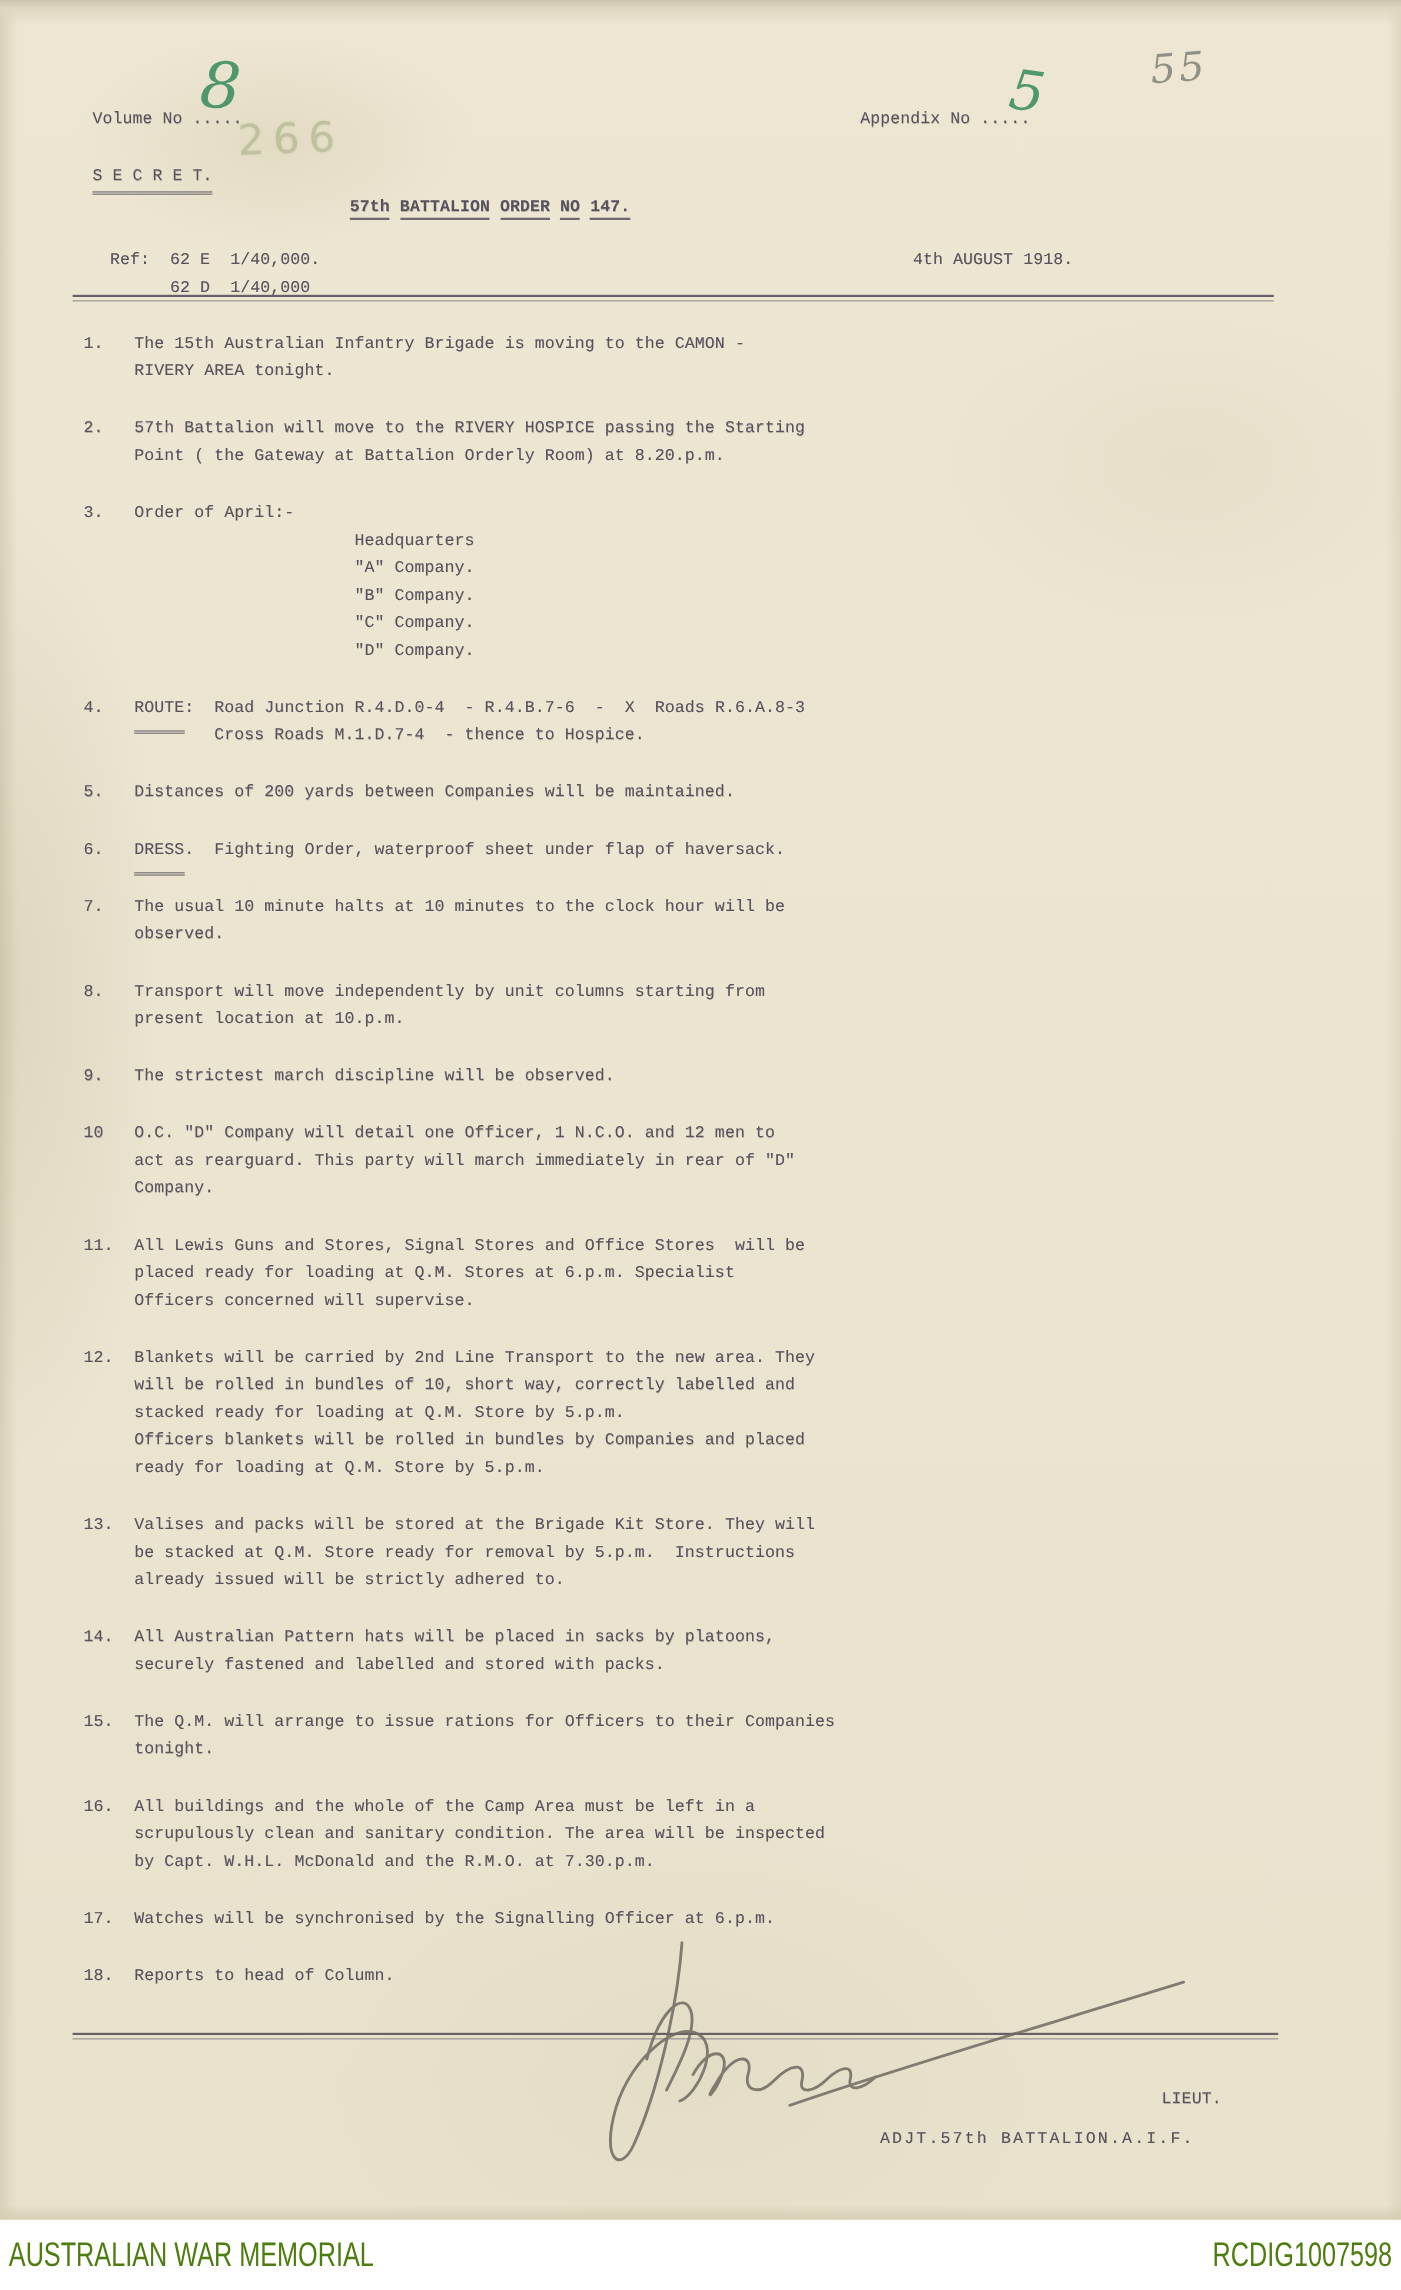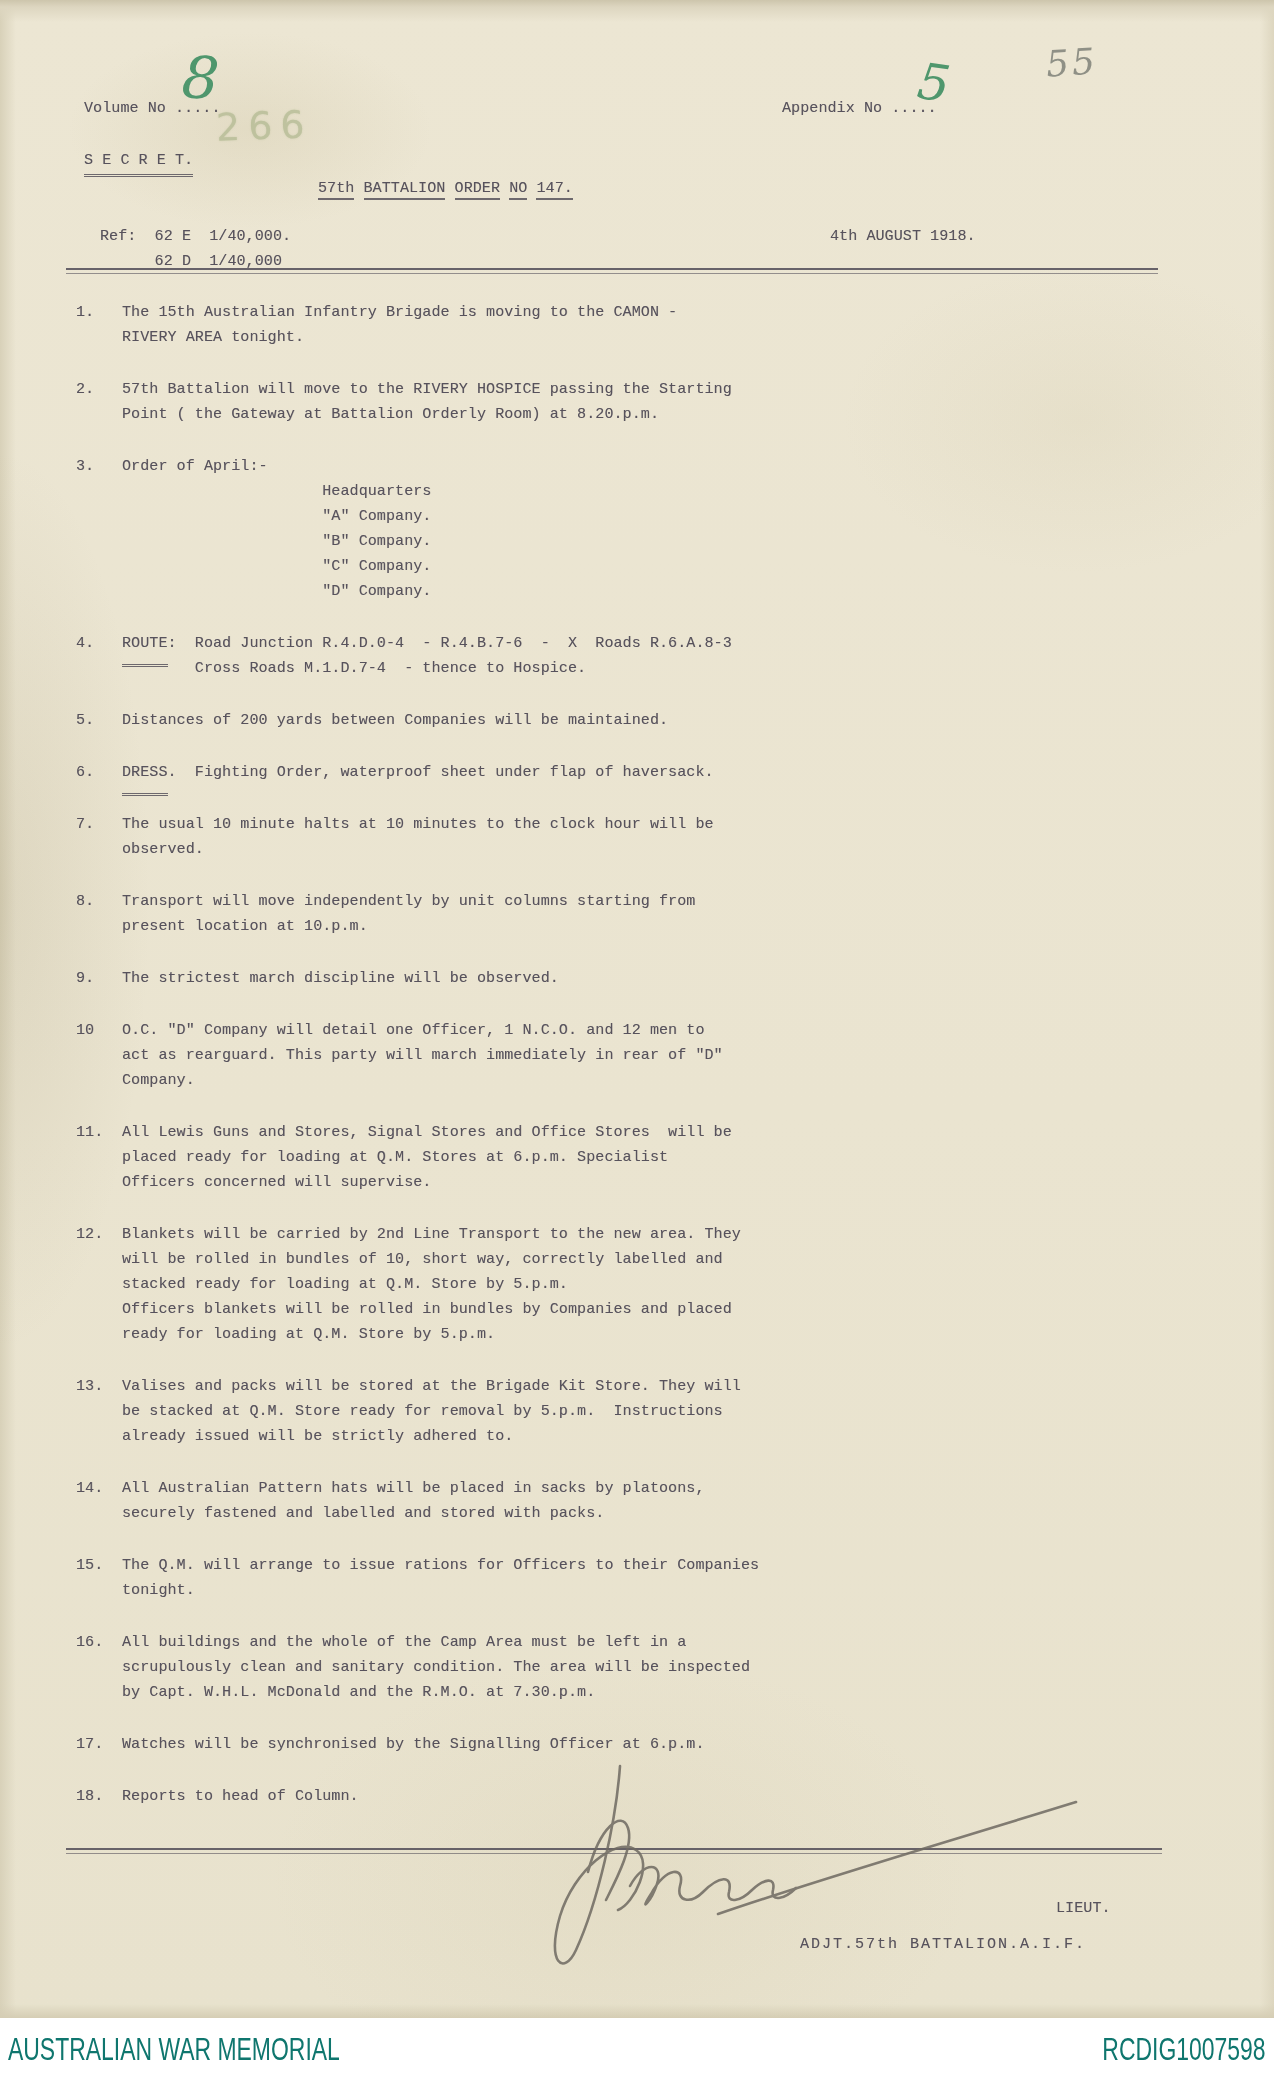--- a/index.html
+++ b/index.html
@@ -26,21 +26,21 @@
 
   .typed{
     font-family:"Liberation Mono","DejaVu Sans Mono",monospace;
     font-size:15px;line-height:25px;color:var(--ink);
     letter-spacing:0.1px;
     text-shadow:0.3px 0.3px 0.6px rgba(87,82,92,0.35);
     white-space:pre-wrap;
   }
   .abs{position:absolute;}
 
-  .uw{border-bottom:2px solid rgba(87,82,92,0.85);padding-bottom:1px;}
+  .uw{border-bottom:2px solid rgba(87,82,92,0.85);padding-bottom:1px;font-weight:bold;}
   .dw{border-bottom:3px double rgba(87,82,92,0.85);padding-bottom:1px;}
   .kw{border-bottom:3px double rgba(87,82,92,0.85);padding-bottom:12px;}
 
   .rule{
     position:absolute;height:6px;
     border-top:2px solid rgba(75,70,82,0.82);
     border-bottom:1px solid rgba(75,70,82,0.55);
   }
 
   .items{position:absolute;left:76px;top:300px;width:1140px;}
@@ -61,21 +61,21 @@
     color:var(--stamp);opacity:0.5;letter-spacing:8px;
     transform:rotate(-2deg);
     text-shadow:0 0 2px rgba(154,168,120,0.6);
   }
 
   .sig-svg{position:absolute;left:470px;top:1752px;}
 
   .footer{
     position:absolute;left:0;top:2018px;width:1274px;height:64px;
     background:#ffffff;display:flex;align-items:center;justify-content:space-between;
-    font-family:"Liberation Sans",sans-serif;color:#0f766e;
+    font-family:"Liberation Sans",sans-serif;color:#4d7c0f;
   }
   .footer .f-left{font-size:31px;transform:scaleX(0.74);transform-origin:left center;letter-spacing:0px;margin-left:8px;}
   .footer .f-right{font-size:31px;transform:scaleX(0.74);transform-origin:right center;margin-right:8px;}
 </style>
 </head>
 <body>
 
 <div class="paper">
 
   <div class="abs typed" style="left:84px;top:96px;">Volume No .....</div>

